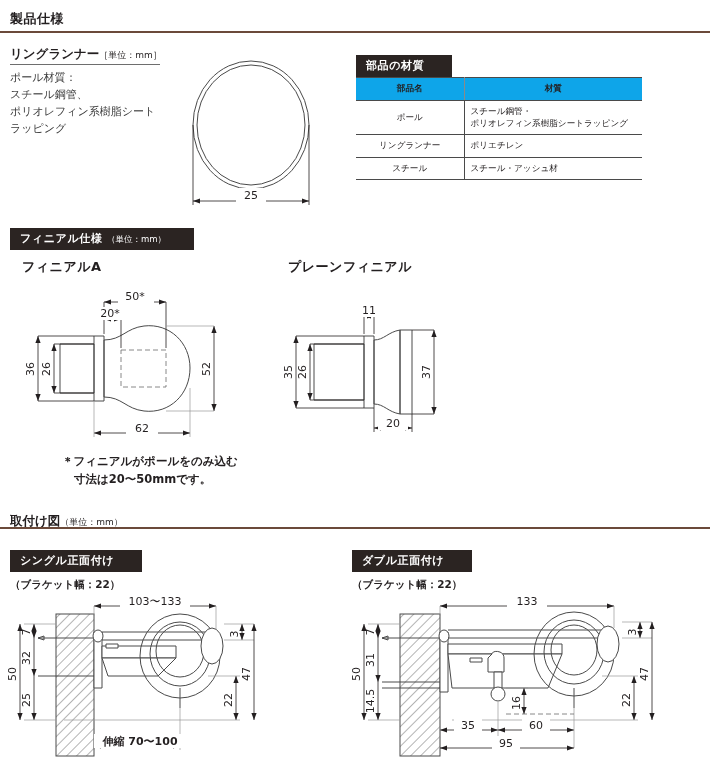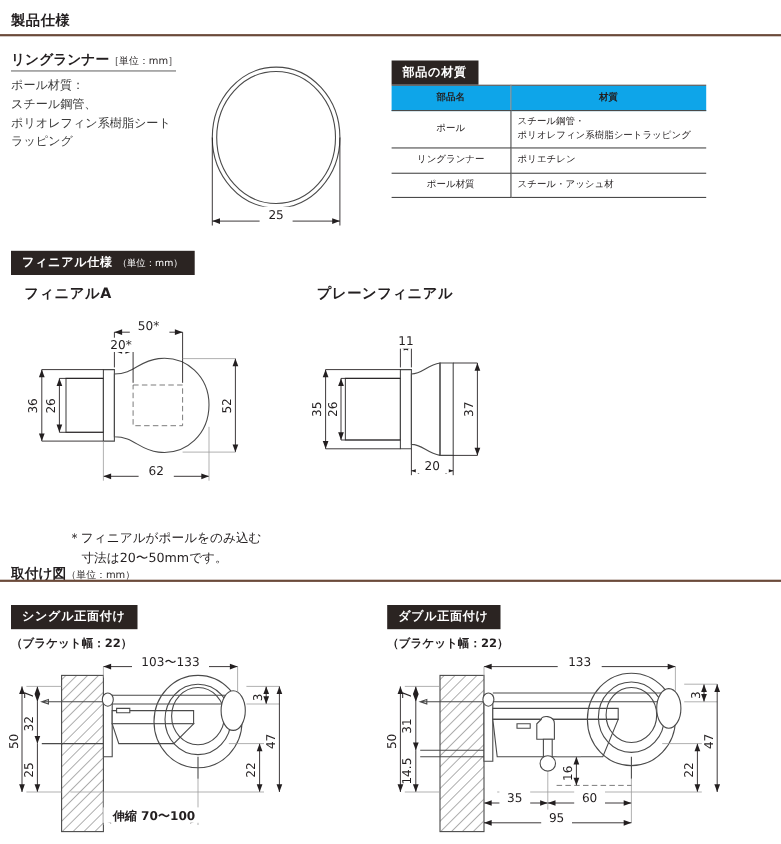--- a/index.html
+++ b/index.html
@@ -51,21 +51,21 @@
     background: #6e6e6e;
   }
 
   
   .badge {
     position: absolute;
     background: #2b2422;
     color: #ffffff;
     font-size: 11px;
     font-weight: bold;
-    padding: 3px 11px 4px 10px;
+    padding: 3px 28px 4px 10px;
     white-space: nowrap;
     letter-spacing: .6px;
   }
   .badge .unit {
     font-size: 8.5px;
     font-weight: normal;
     letter-spacing: 0;
   }
 
   
@@ -108,23 +108,23 @@
   }
   .mat-table td.c2 { text-align: left; }
 
   
   .draw { position: absolute; }
   .draw svg { display: block; overflow: visible; }
 
   
   .note {
     position: absolute;
-    left: 62px; top: 480px;
+    left: 62px; top: 452px;
     font-size: 11.5px;
-    font-weight: normal;
+    font-weight: bold;
     line-height: 1.6;
   }
   .note .l2 { display: block; padding-left: 12px; }
 
   
   .mount-sub {
     position: absolute;
     font-size: 10.5px;
     font-weight: bold;
   }
@@ -192,21 +192,21 @@
   <tbody>
     <tr>
       <td class="c1">ポール</td>
       <td class="c2 multiline">スチール鋼管・<br>ポリオレフィン系樹脂シートラッピング</td>
     </tr>
     <tr>
       <td class="c1">リングランナー</td>
       <td class="c2">ポリエチレン</td>
     </tr>
     <tr>
-      <td class="c1">ポール材質</td>
+      <td class="c1">スチール</td>
       <td class="c2">スチール・アッシュ材</td>
     </tr>
   </tbody>
 </table>
 
 <div class="badge" style="left:10px; top:228px;">
   <span>フィニアル仕様</span>
   <span class="unit">（単位：mm）</span>
 </div>
 

